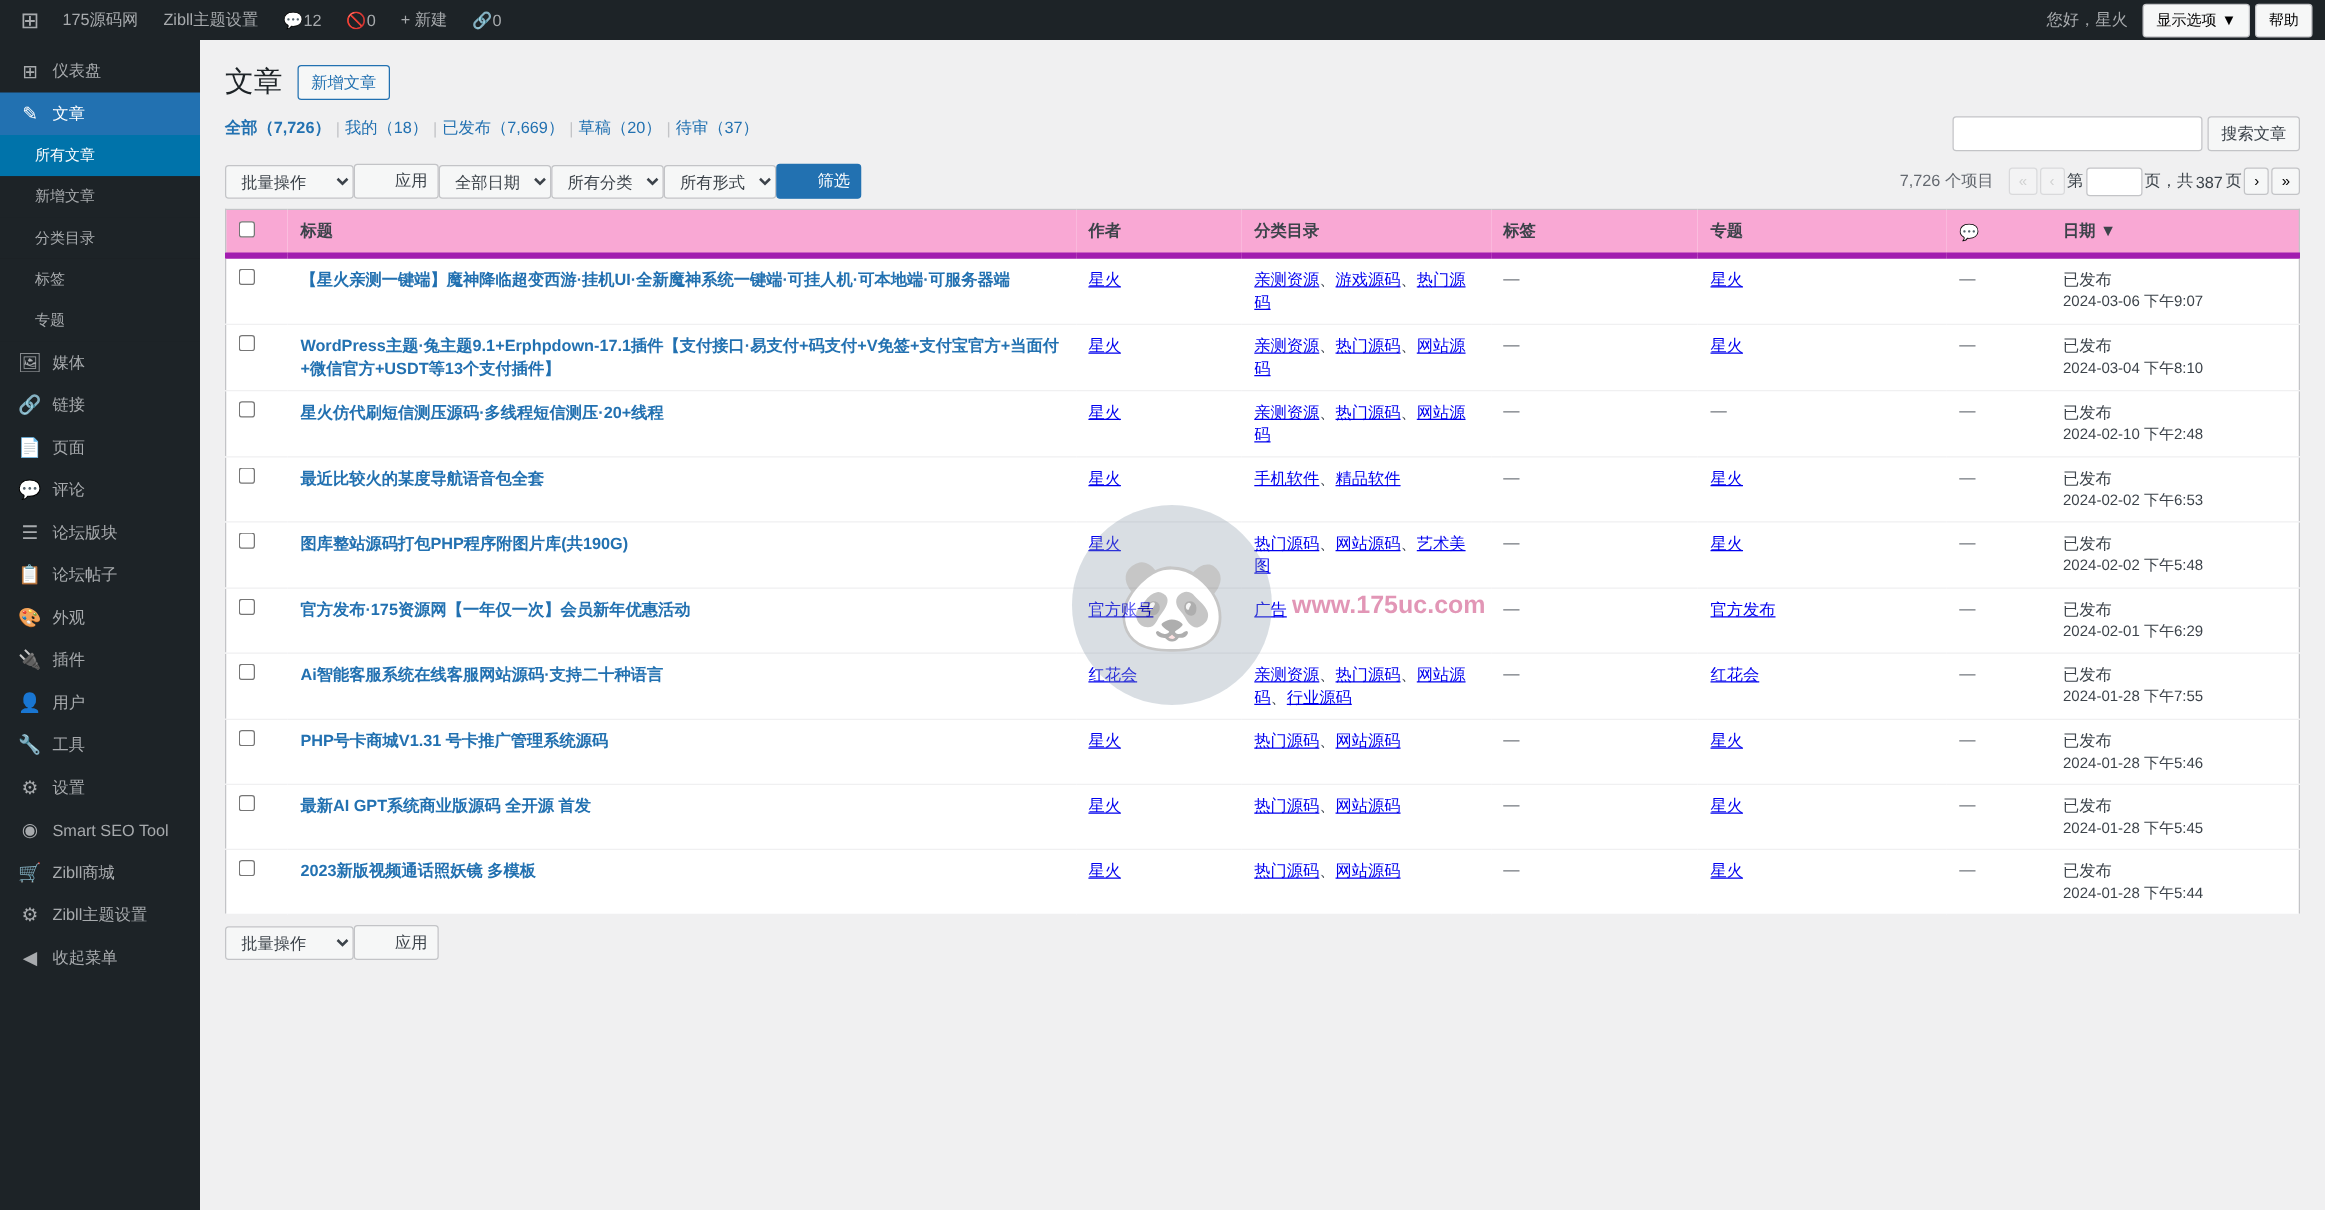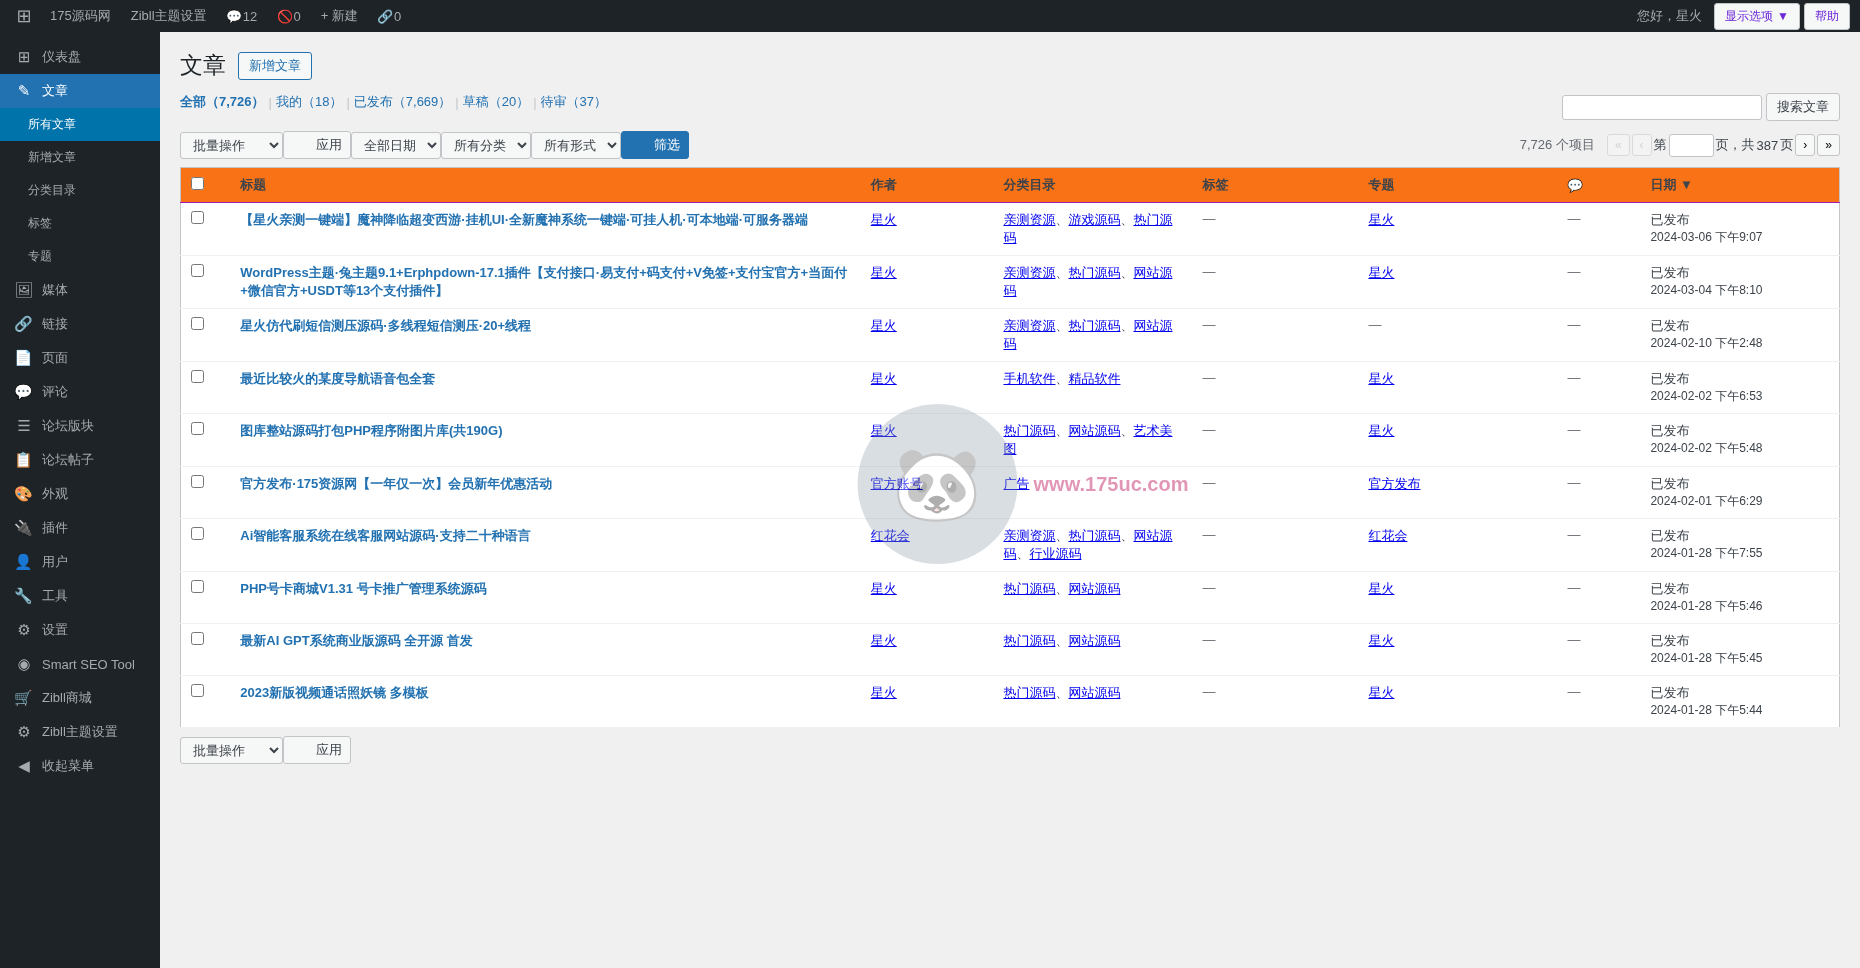--- a/index.html
+++ b/index.html
@@ -95,21 +95,21 @@
       padding: 4px 10px;
       font-size: 13px;
       cursor: pointer;
       border-radius: 3px;
       text-decoration: none;
       display: inline-flex; align-items: center;
     }
     .screen-options-btn, .help-btn {
       background: #f6f7f7;
       border: 1px solid #c3c4c7;
-      color: #6d28d9;
+      color: #000000;
       padding: 4px 10px;
       font-size: 12px;
       cursor: pointer;
       border-radius: 3px;
       display: flex; align-items: center; gap: 4px;
     }
 
     
     .subsubsub {
       display: flex;
@@ -121,21 +121,20 @@
     }
     .subsubsub a { color: #2271b1; text-decoration: none; }
     .subsubsub .current { font-weight: 600; }
     .subsubsub .sep { color: #c3c4c7; }
 
     
     .search-box {
       display: flex;
       gap: 4px;
       margin-left: auto;
-      align-items: center;
     }
     .search-input {
       border: 1px solid #c3c4c7;
       padding: 4px 8px;
       font-size: 13px;
       width: 200px;
       border-radius: 3px;
     }
     .search-btn {
       background: #f6f7f7;
@@ -202,23 +201,23 @@
     
     .wp-list-table {
       width: 100%;
       border-collapse: collapse;
       background: #fff;
       border: 1px solid #c3c4c7;
     }
     .wp-list-table th {
       padding: 8px 10px;
       text-align: left;
-      border-bottom: 1px solid #a21caf;
+      border-bottom: 5px solid #a21caf;
       font-weight: 600;
-      background: #f97316;
+      background: #f9a8d4;
       font-size: 13px;
       white-space: nowrap;
     }
     .wp-list-table th.sortable { cursor: pointer; }
     .wp-list-table th.check-col { width: 30px; }
     .wp-list-table td {
       padding: 8px 10px;
       border-bottom: 1px solid #f0f0f1;
       vertical-align: top;
       font-size: 13px;

